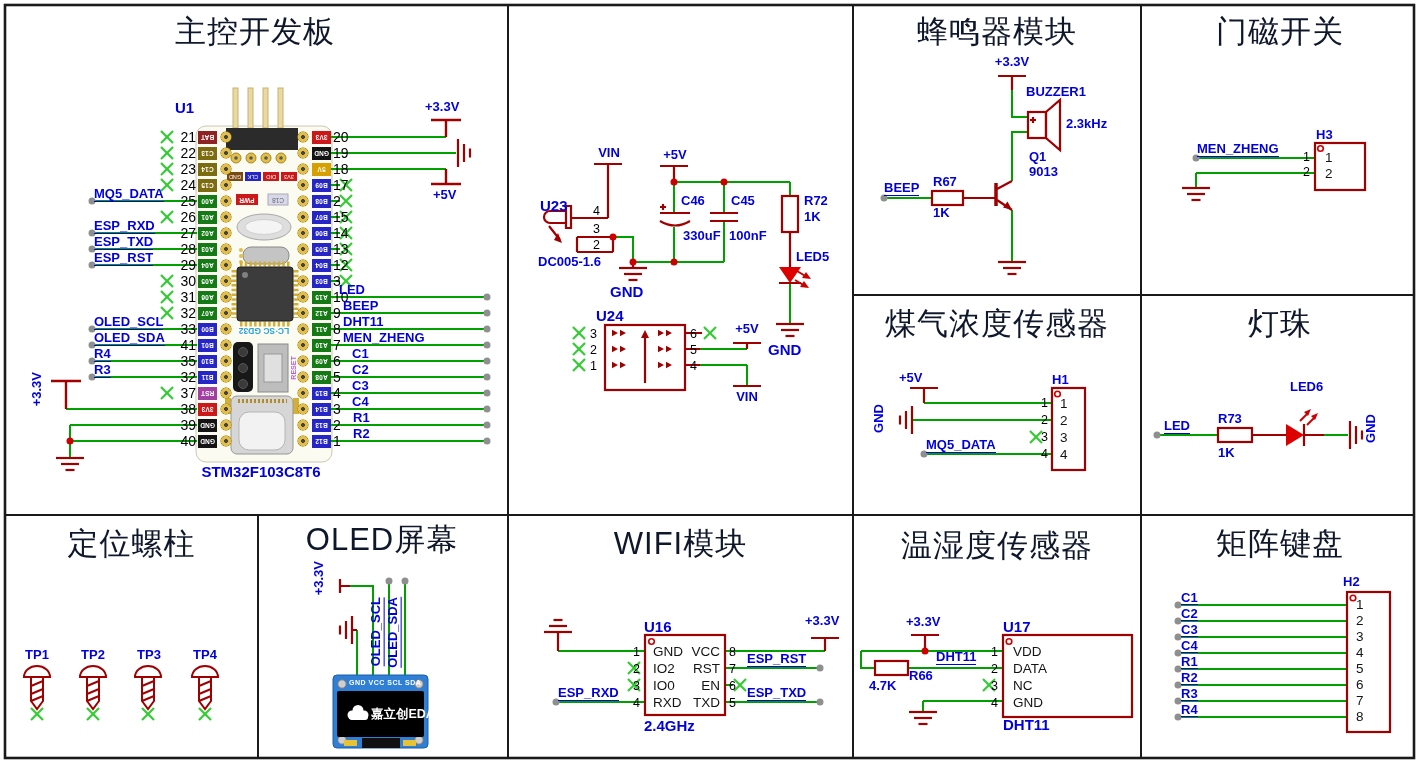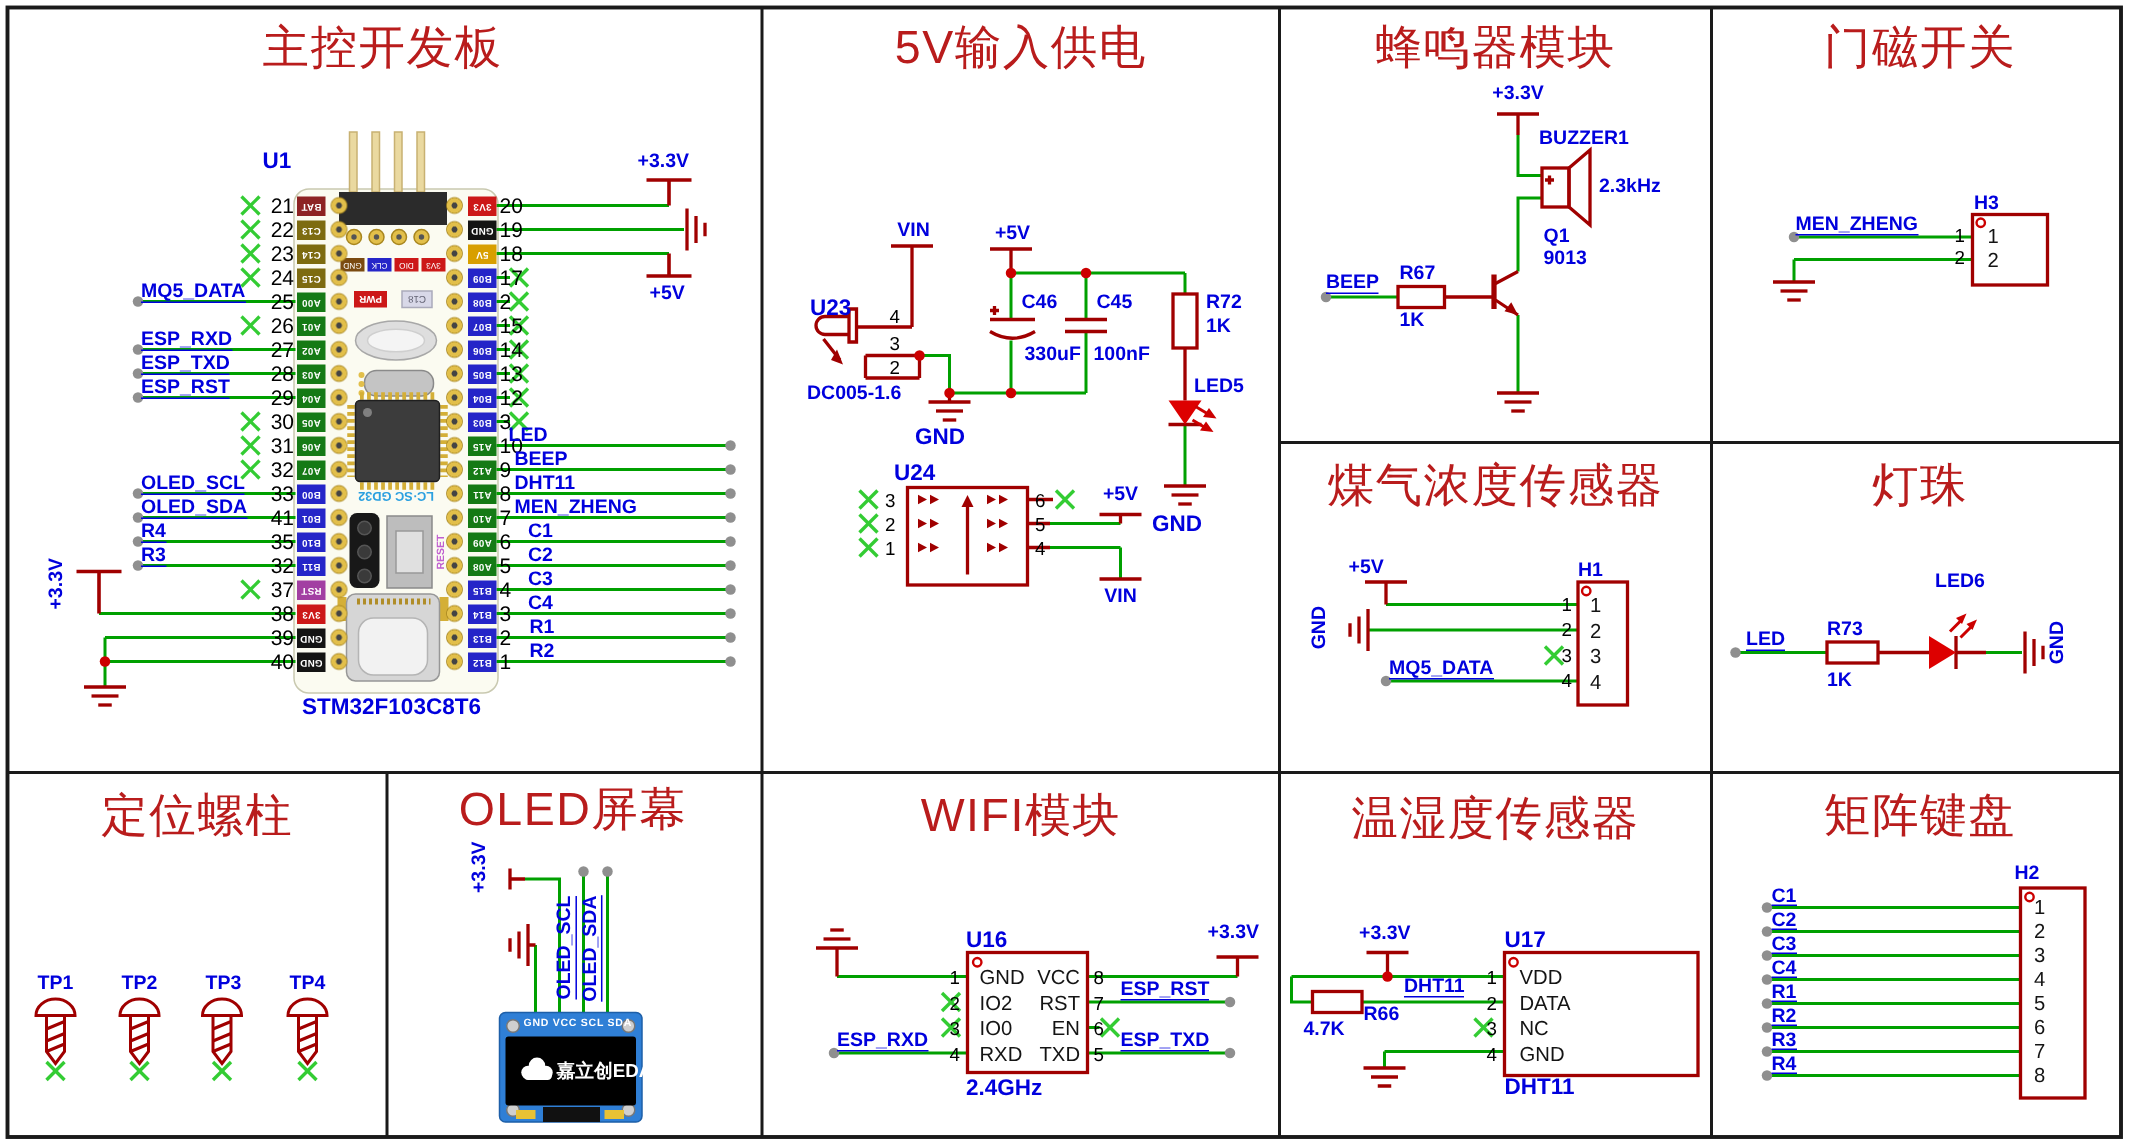--- a/index.html
+++ b/index.html
@@ -1,20 +1,20 @@
 <!DOCTYPE html>
 <html><head>
 <meta charset="utf-8">
 <style>
   html,body{margin:0;padding:0;background:#fff}
   .stage{position:relative;width:1419px;height:763px;background:#fff;overflow:hidden;
          font-family:"Liberation Sans",sans-serif}
   svg.layer{position:absolute;left:0;top:0}
   .t{position:absolute;white-space:nowrap;line-height:1.05}
-  .title{font-size:31px;color:#b91c1c;text-align:center;font-weight:500;letter-spacing:1px}
+  .title{font-size:31px;color:#0f172a;text-align:center;font-weight:500;letter-spacing:1px}
   .lbl{font-size:13px;font-weight:700;color:#0000dd}
   .big{font-size:15px}
   .net{border-bottom:1.6px solid currentColor;padding-bottom:0px;display:inline-block}
   .num{font-size:12.5px;color:#000;font-weight:400}
   .inlbl{font-size:13.5px;color:#141414}
   .vtext{writing-mode:vertical-rl;transform:rotate(180deg)}
   .vnet{border-left:1.6px solid currentColor;padding-left:1px}
   .ctr{text-align:center}.rgt{text-align:right}
   
   .col{display:flex;flex-direction:column}
@@ -384,21 +384,20 @@
         <circle cx="1178" cy="637" r="3.5"></circle>
     <circle cx="1178" cy="653" r="3.5"></circle>
         <circle cx="1178" cy="669" r="3.5"></circle>
         <circle cx="1178" cy="685" r="3.5"></circle>
     <circle cx="1178" cy="701" r="3.5"></circle>
         <circle cx="1178" cy="717" r="3.5"></circle>
   </g>
 </svg>
 
 <span class="t title" style="left:40px;top:16px;width:430px">主控开发板</span>
-<span class="t title" style="left:518px;top:16px;width:325px">5V输入供电</span>
 <span class="t title" style="left:1151px;top:16px;width:258px">门磁开关</span>
 <span class="t title" style="left:863px;top:16px;width:268px">蜂鸣器模块</span>
 <span class="t title" style="left:1151px;top:308px;width:258px">灯珠</span>
 <span class="t title" style="left:863px;top:308px;width:268px">煤气浓度传感器</span>
 <span class="t title" style="left:15px;top:528px;width:233px">定位螺柱</span>
 <span class="t title" style="left:266px;top:524px;width:232px">OLED屏幕</span>
 <span class="t title" style="left:518px;top:528px;width:325px">WIFI模块</span>
 <span class="t title" style="left:863px;top:530px;width:268px">温湿度传感器</span>
 <span class="t title" style="left:1151px;top:528px;width:258px">矩阵键盘</span>
 

